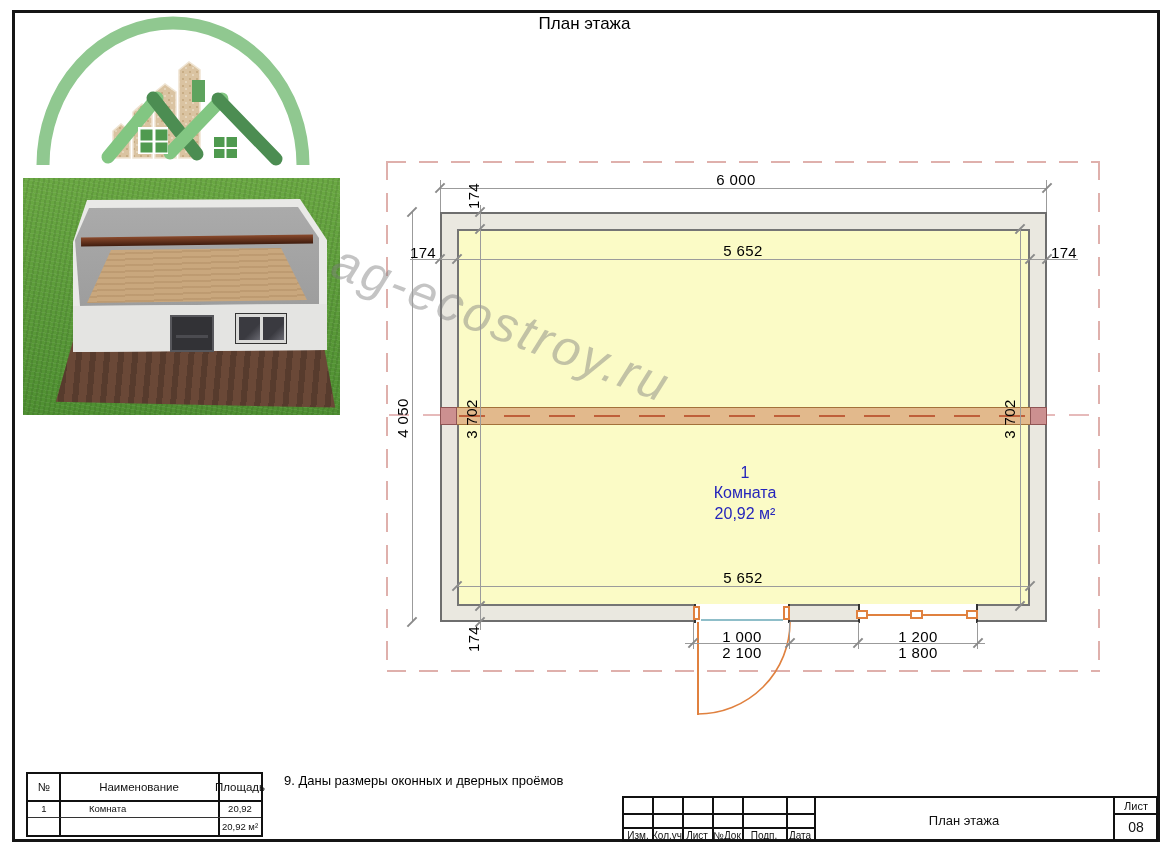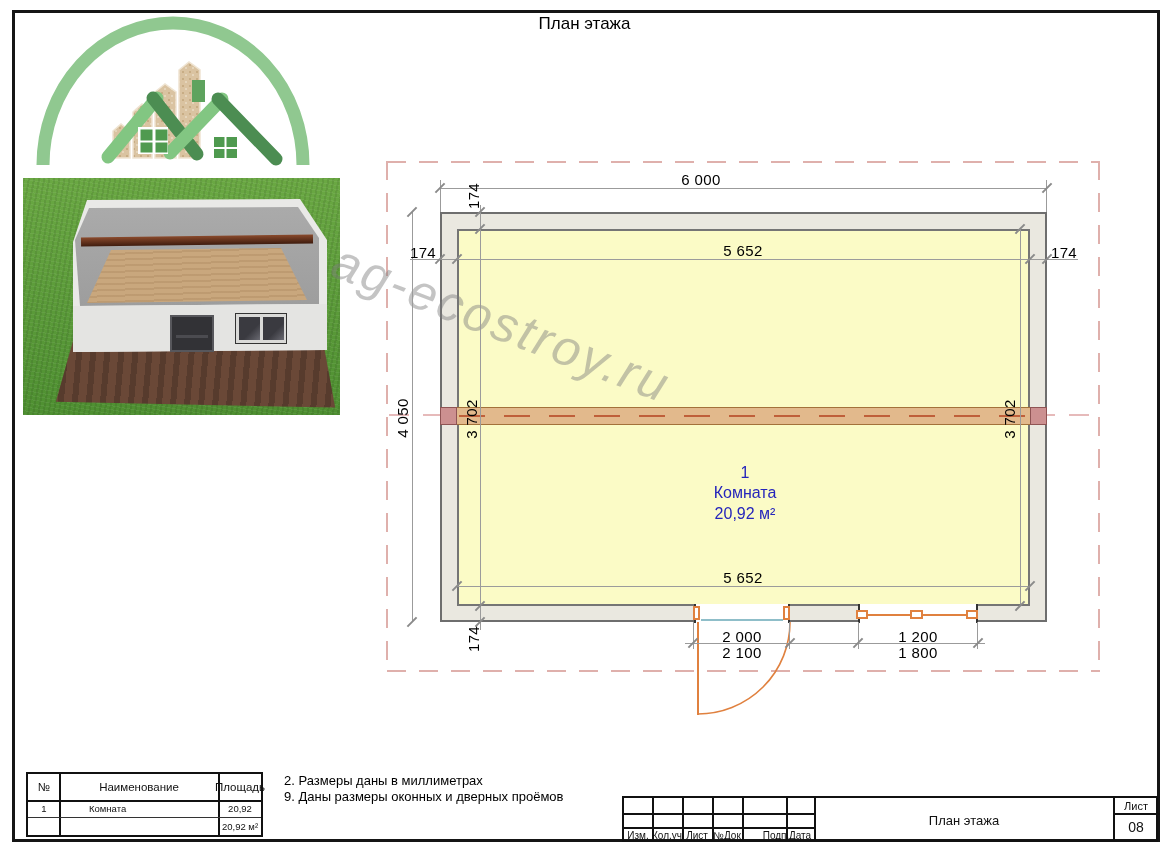--- a/index.html
+++ b/index.html
@@ -189,31 +189,31 @@
   <div class="tick" style="left:480px;top:622px;"></div>
   <div class="tick" style="left:1020px;top:229px;"></div>
   <div class="tick" style="left:1020px;top:606px;"></div>
   <div class="tick" style="left:457px;top:586px;"></div>
   <div class="tick" style="left:1030px;top:586px;"></div>
   <div class="tick" style="left:693px;top:643px;"></div>
   <div class="tick" style="left:790px;top:643px;"></div>
   <div class="tick" style="left:858px;top:643px;"></div>
   <div class="tick" style="left:978px;top:643px;"></div>
 
-  <div class="ctext" style="left:701px;top:179px;text-align:center;">6 000</div>
+  <div class="ctext" style="left:736px;top:179px;text-align:center;">6 000</div>
   <div class="vtext" style="left:473px;top:196px;">174</div>
   <div class="ctext" style="left:423px;top:252px;">174</div>
   <div class="ctext" style="left:743px;top:250px;">5 652</div>
   <div class="ctext" style="left:1064px;top:252px;">174</div>
   <div class="vtext" style="left:402px;top:418px;">4 050</div>
   <div class="vtext" style="left:471px;top:419px;">3 702</div>
   <div class="vtext" style="left:1009px;top:419px;">3 702</div>
   <div class="ctext" style="left:743px;top:577px;">5 652</div>
   <div class="vtext" style="left:473px;top:639px;">174</div>
-  <div class="ctext" style="left:742px;top:636px;">2 000</div>
+  <div class="ctext" style="left:742px;top:636px;">1 000</div>
   <div class="ctext" style="left:742px;top:652px;">2 100</div>
   <div class="ctext" style="left:918px;top:636px;">1 200</div>
   <div class="ctext" style="left:918px;top:652px;">1 800</div>
 
   <div class="roomlabel" style="left:745px;top:473px;">1</div>
   <div class="roomlabel" style="left:745px;top:493px;">Комната</div>
   <div class="roomlabel" style="left:745px;top:514px;">20,92 м²</div>
 
   <div class="rtable">
     <div class="v1"></div>
@@ -223,39 +223,38 @@
     <div class="tcell" style="left:16px;top:13px;">№</div>
     <div class="tcell" style="left:111px;top:13px;">Наименование</div>
     <div class="tcell" style="left:212px;top:13px;">Площадь</div>
     <div class="tcell tsmall" style="left:16px;top:34px;">1</div>
     <div class="tcell tsmall" style="left:61px;top:34px;transform:translate(0,-50%);">Комната</div>
     <div class="tcell tsmall" style="left:212px;top:34px;">20,92</div>
     <div class="tcell tsmall" style="left:212px;top:52px;">20,92 м²</div>
   </div>
 
   <div class="notes">
-    <div>2. Размеры даны в миллиметрах</div>
     <div>9. Даны размеры оконных и дверных проёмов</div>
   </div>
 
   <div class="tblock">
     <div class="vl" style="left:28px;"></div>
     <div class="vl" style="left:58px;"></div>
     <div class="vl" style="left:88px;"></div>
     <div class="vl" style="left:118px;"></div>
     <div class="vl" style="left:162px;"></div>
     <div class="vl" style="left:190px;"></div>
     <div class="vl" style="left:489px;"></div>
     <div class="hl" style="top:15px;"></div>
     <div class="hl" style="top:29px;"></div>
     <div class="sheetbox-line"></div>
     <div class="label" style="left:14px;top:37px;">Изм.</div>
     <div class="label" style="left:43px;top:37px;">Кол.уч</div>
     <div class="label" style="left:73px;top:37px;">Лист</div>
     <div class="label" style="left:103px;top:37px;">№Док</div>
-    <div class="label" style="left:152px;top:37px;">Подп.</div>
+    <div class="label" style="left:140px;top:37px;">Подп.</div>
     <div class="label" style="left:176px;top:37px;">Дата</div>
     <div class="label" style="left:340px;top:22px;font-size:13px;">План этажа</div>
     <div class="label" style="left:512px;top:8px;font-size:11px;">Лист</div>
     <div class="label" style="left:512px;top:29px;font-size:14px;">08</div>
   </div>
 
 </div>
 
 </body></html>

